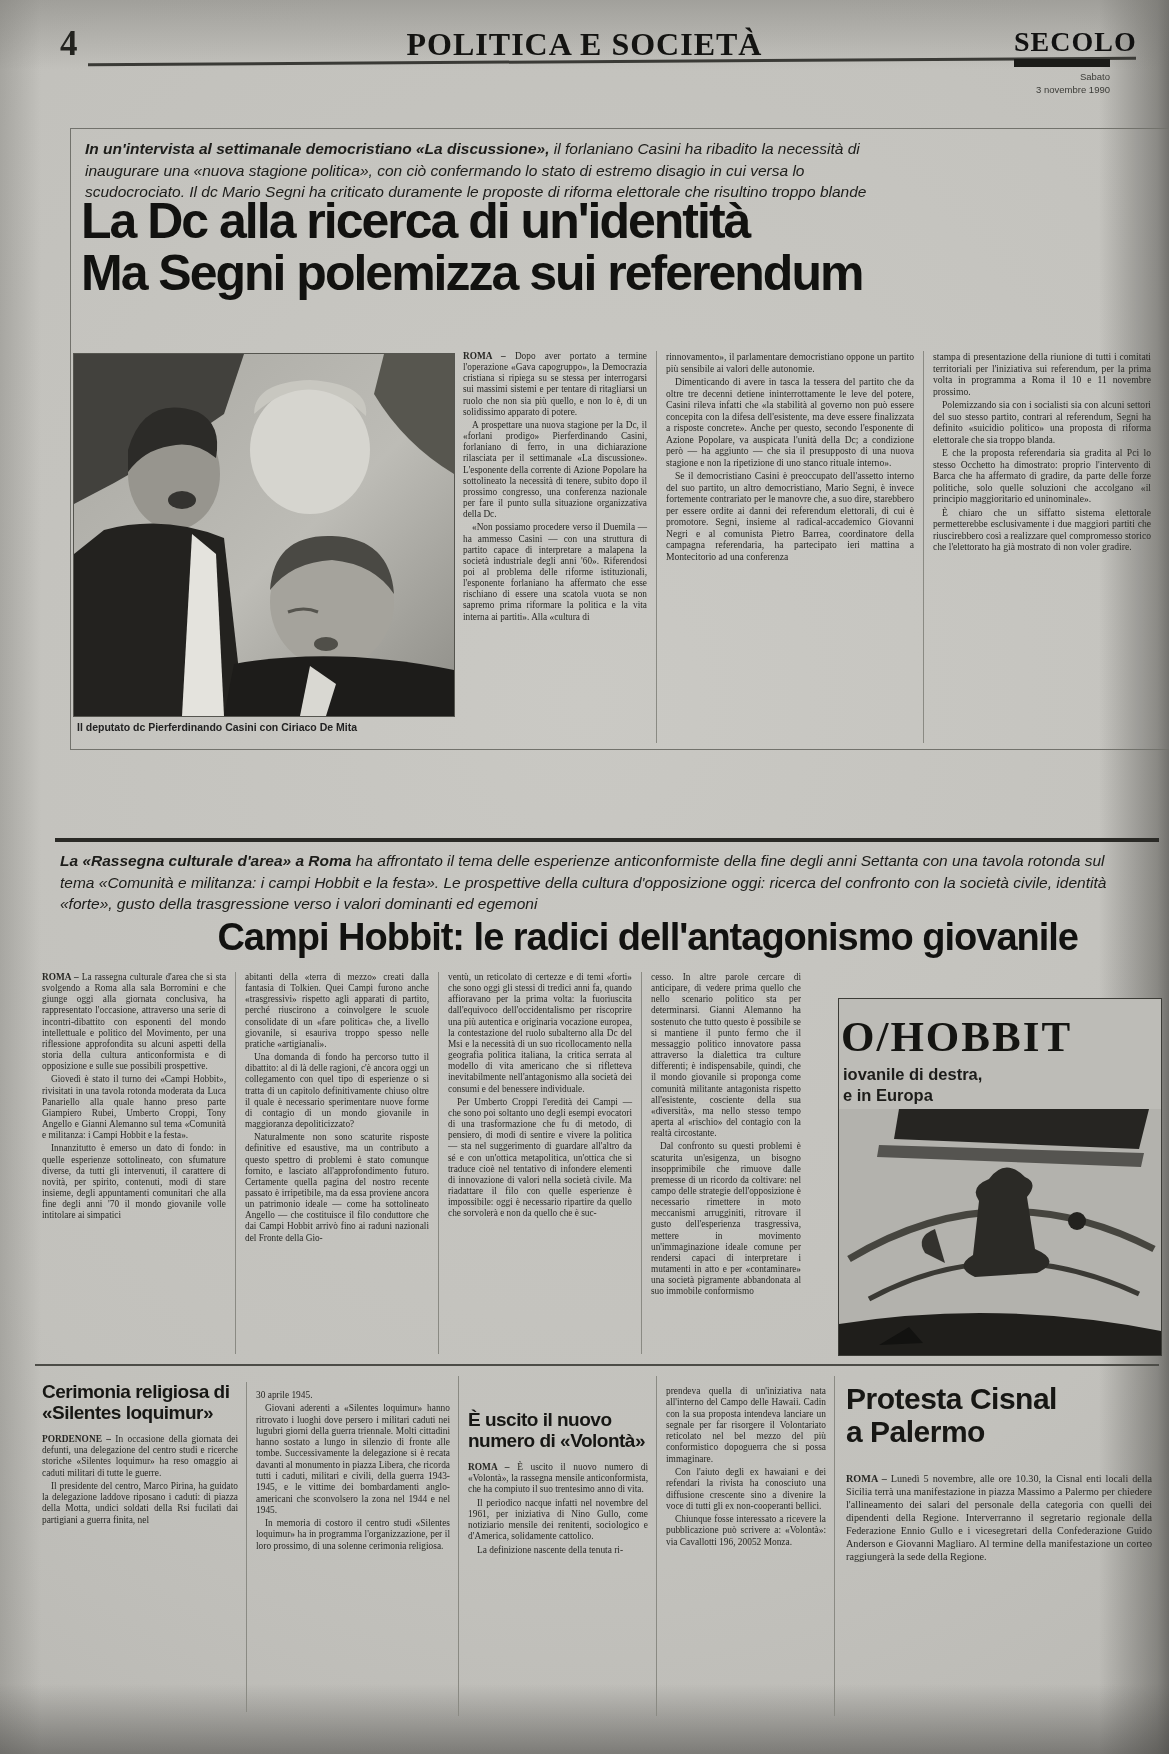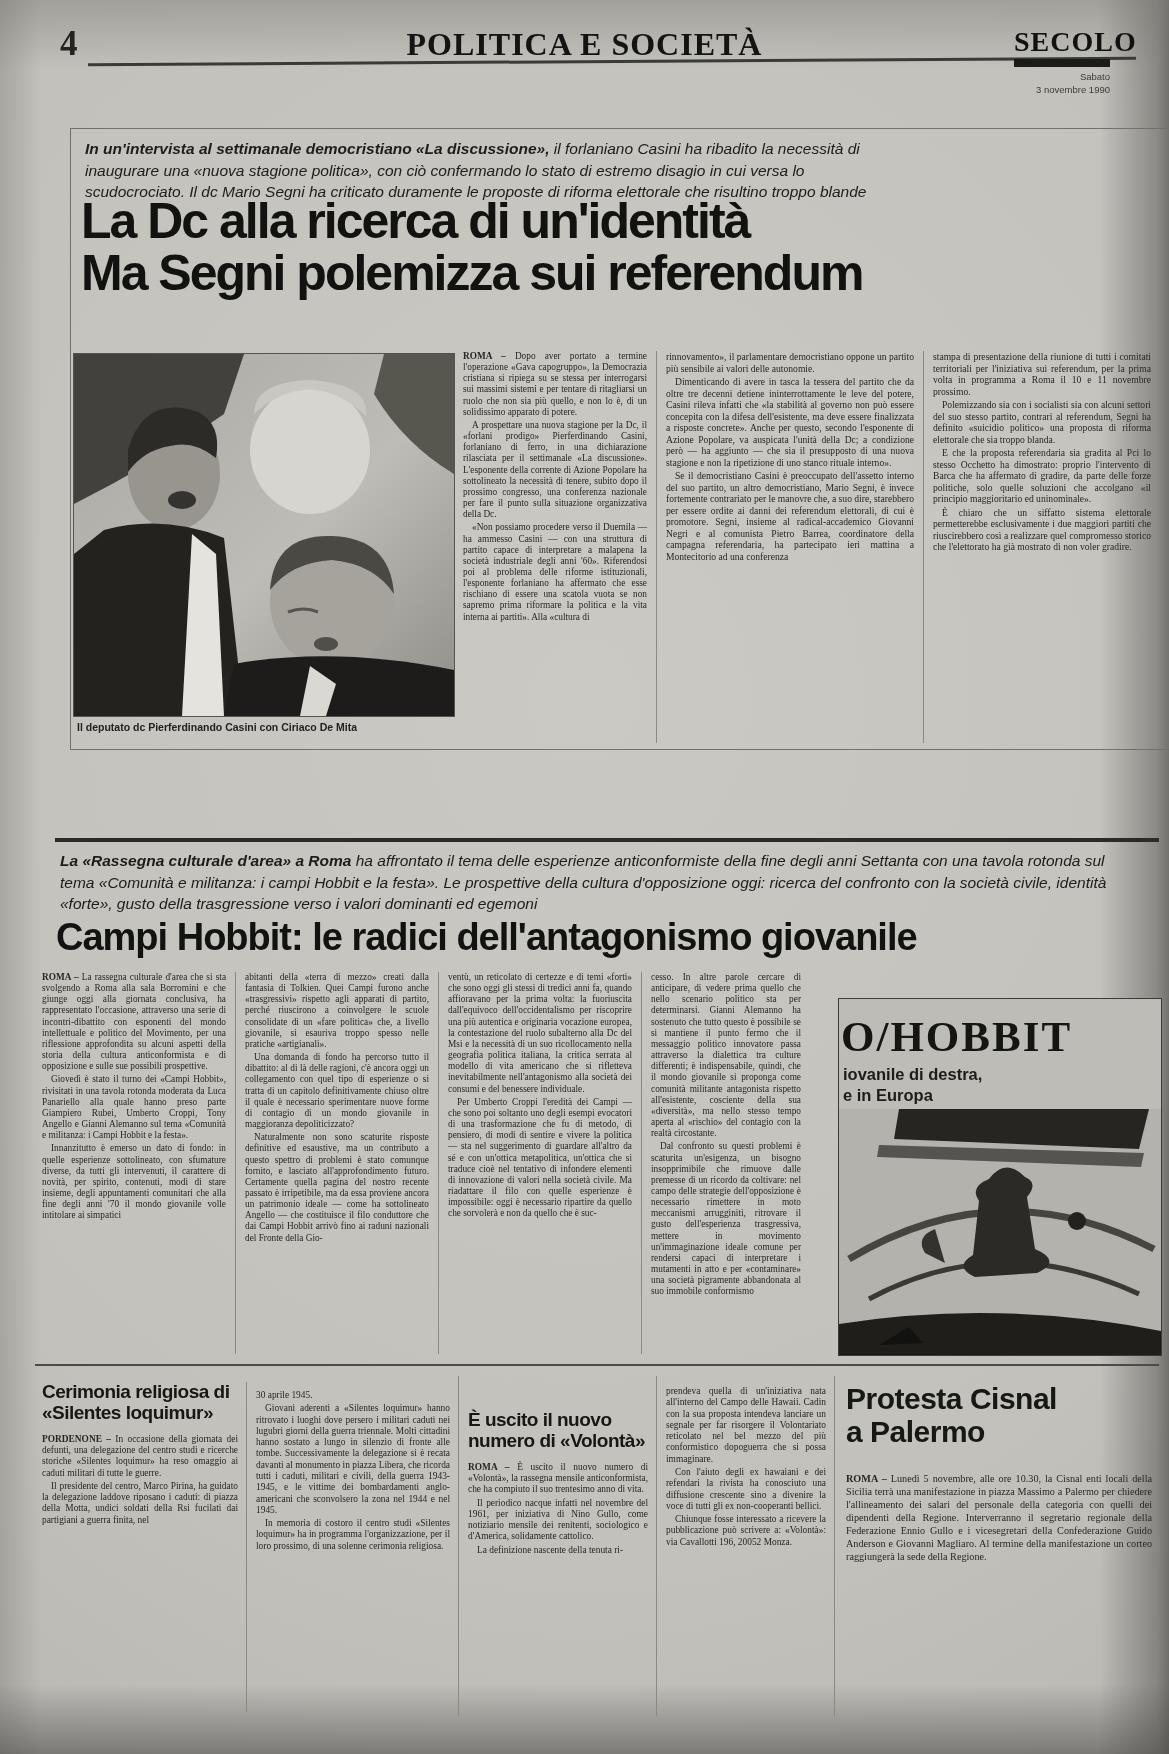--- a/index.html
+++ b/index.html
@@ -121,21 +121,21 @@
           <p>E che la proposta referendaria sia gradita al Pci lo stesso Occhetto ha dimostrato: proprio l'intervento di Barca che ha affermato di gradire, da parte delle forze politiche, solo quelle soluzioni che accolgano «il principio maggioritario ed uninominale».</p>
           <p>È chiaro che un siffatto sistema elettorale permetterebbe esclusivamente i due maggiori partiti che riuscirebbero così a realizzare quel compromesso storico che l'elettorato ha già mostrato di non voler gradire.</p>
         </div>
     </div>
   </div>
 
   <div class="abs rule-heavy" style="left:55px;top:838px;width:1104px;"></div>
   <div class="abs kicker" style="left:60px;top:850px;width:1050px;">
     <b>La «Rassegna culturale d'area» a Roma</b><span> ha affrontato il tema delle esperienze anticonformiste della fine degli anni Settanta con una tavola rotonda sul tema «Comunità e militanza: i campi Hobbit e la festa». Le prospettive della cultura d'opposizione oggi: ricerca del confronto con la società civile, identità «forte», gusto della trasgressione verso i valori dominanti ed egemoni</span>
   </div>
-  <div class="abs headline2" style="left:56px;top:916px;width:1000px;">Campi Hobbit: le radici dell'antagonismo giovanile</div>
+  <div class="abs headline2" style="left:78px;top:916px;width:1000px;text-align:right;">Campi Hobbit: le radici dell'antagonismo giovanile</div>
 
   <div class="abs colflex" style="left:42px;top:972px;height:382px;">
     <div class="body-col" style="width:184px;">
         <p><b>ROMA – </b>La rassegna culturale d'area che si sta svolgendo a Roma alla sala Borromini e che giunge oggi alla giornata conclusiva, ha rappresentato l'occasione, attraverso una serie di incontri-dibattito con esponenti del mondo intellettuale e politico del Movimento, per una riflessione approfondita su alcuni aspetti della storia della cultura anticonformista e di opposizione e sulle sue possibili prospettive.</p>
         <p>Giovedì è stato il turno dei «Campi Hobbit», rivisitati in una tavola rotonda moderata da Luca Panariello alla quale hanno preso parte Giampiero Rubei, Umberto Croppi, Tony Angello e Gianni Alemanno sul tema «Comunità e militanza: i Campi Hobbit e la festa».</p>
         <p>Innanzitutto è emerso un dato di fondo: in quelle esperienze sottolineato, con sfumature diverse, da tutti gli intervenuti, il carattere di novità, per spirito, contenuti, modi di stare insieme, degli appuntamenti comunitari che alla fine degli anni '70 il mondo giovanile volle intitolare ai simpatici</p>
       </div>
     <div class="gut"></div>
       <div class="vrule"></div>
       <div class="gut"></div>

